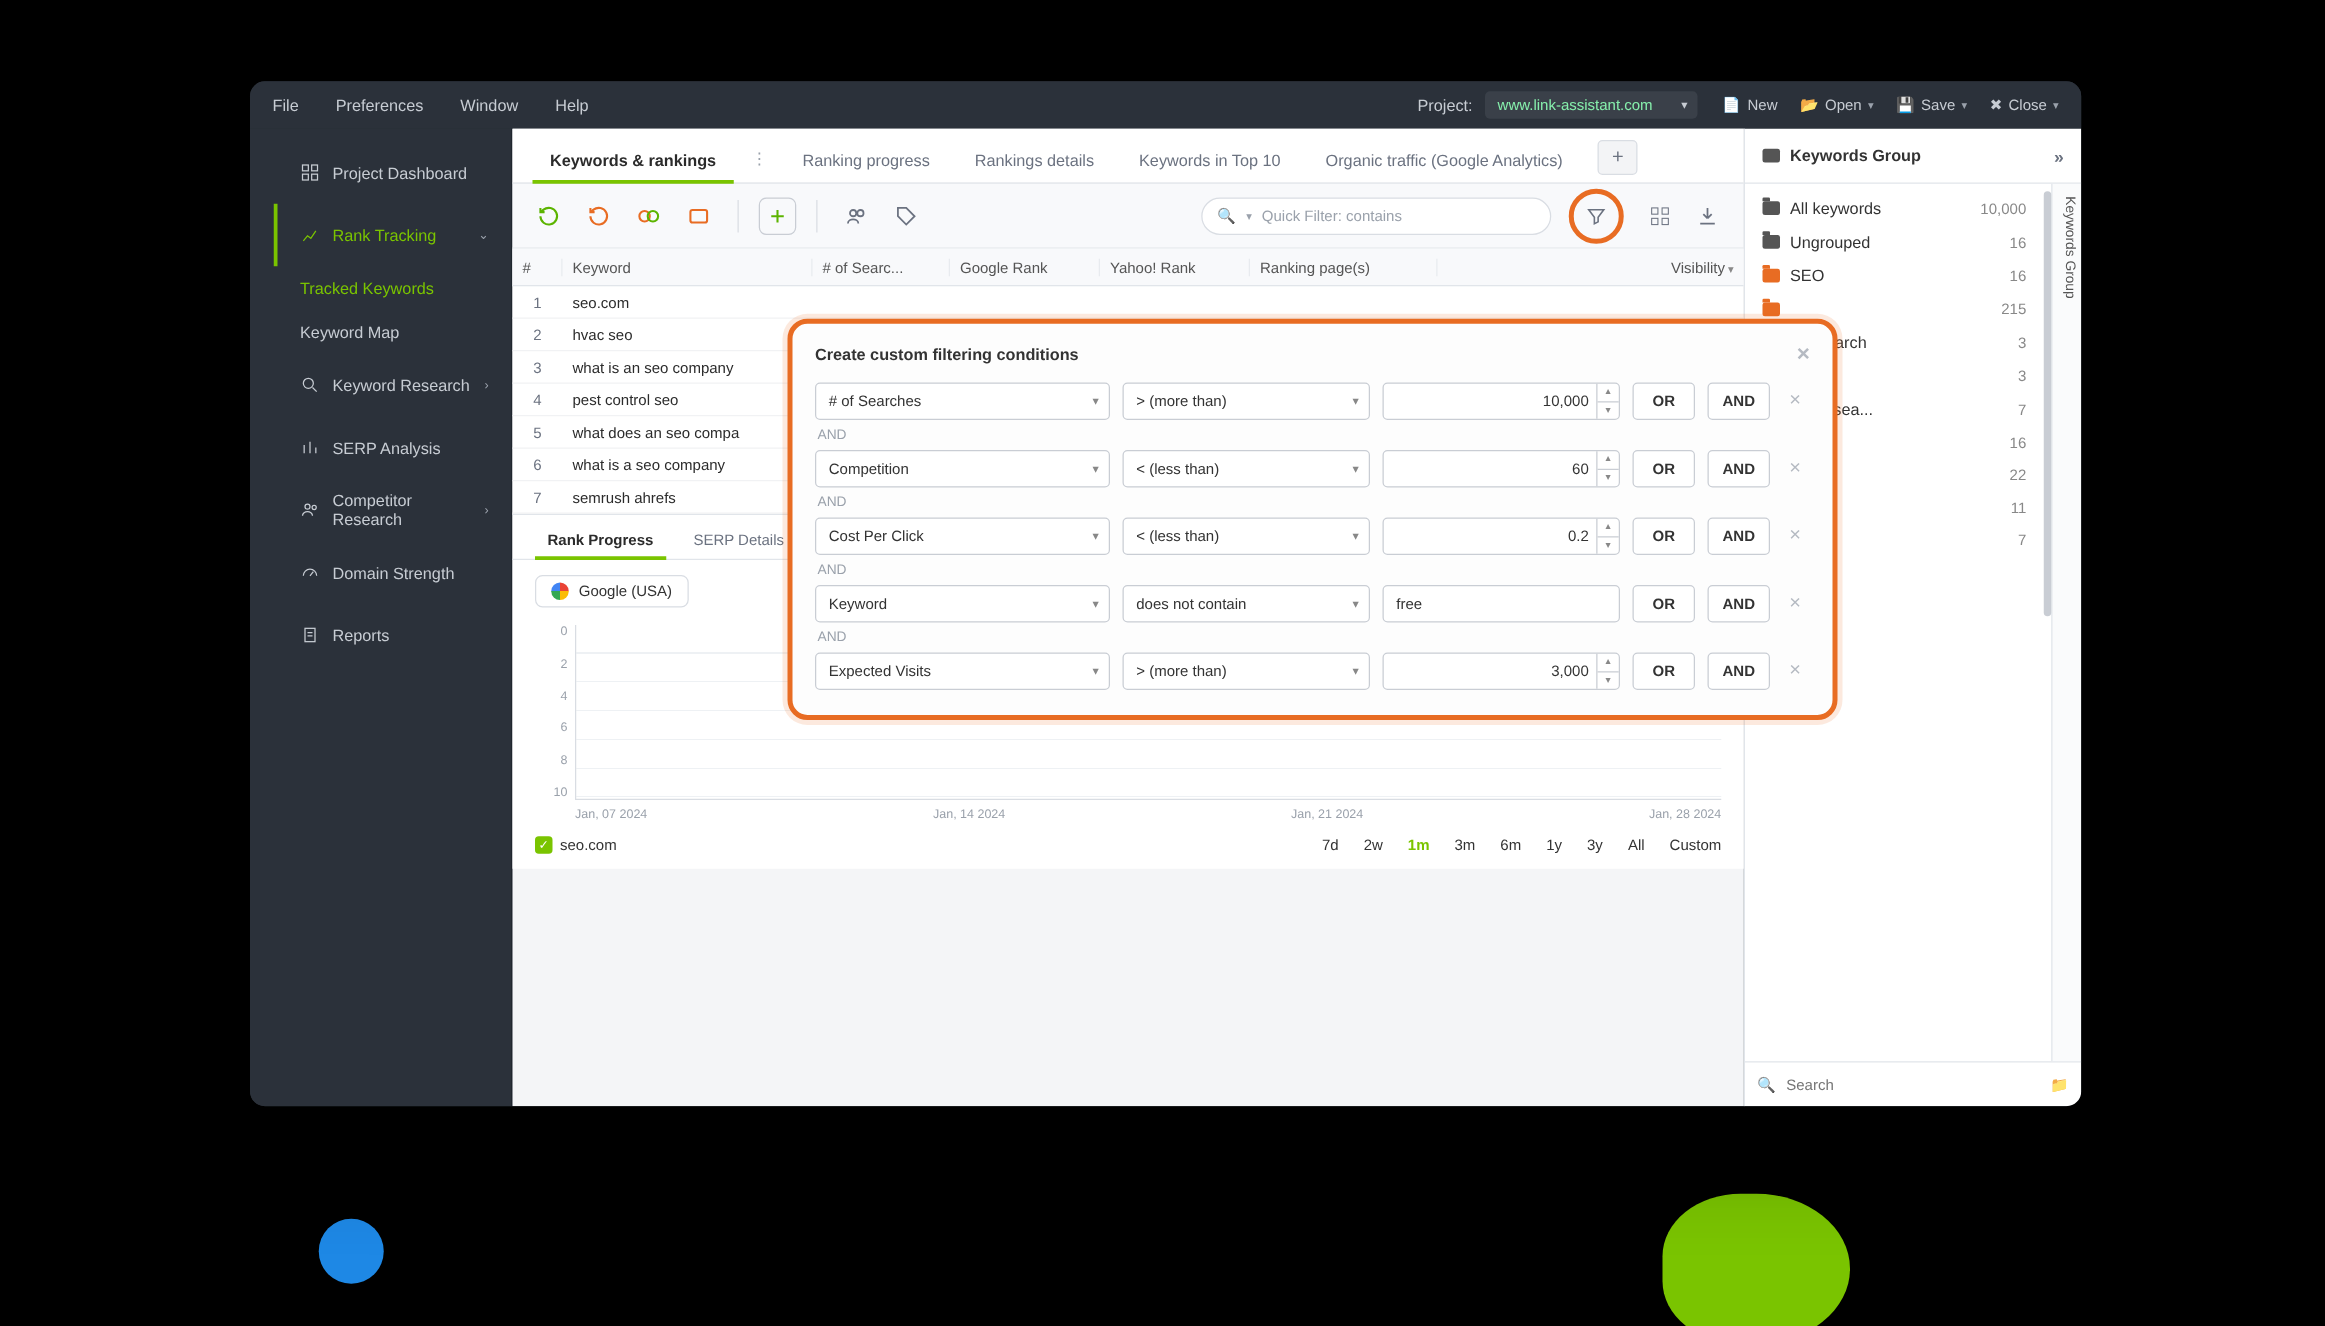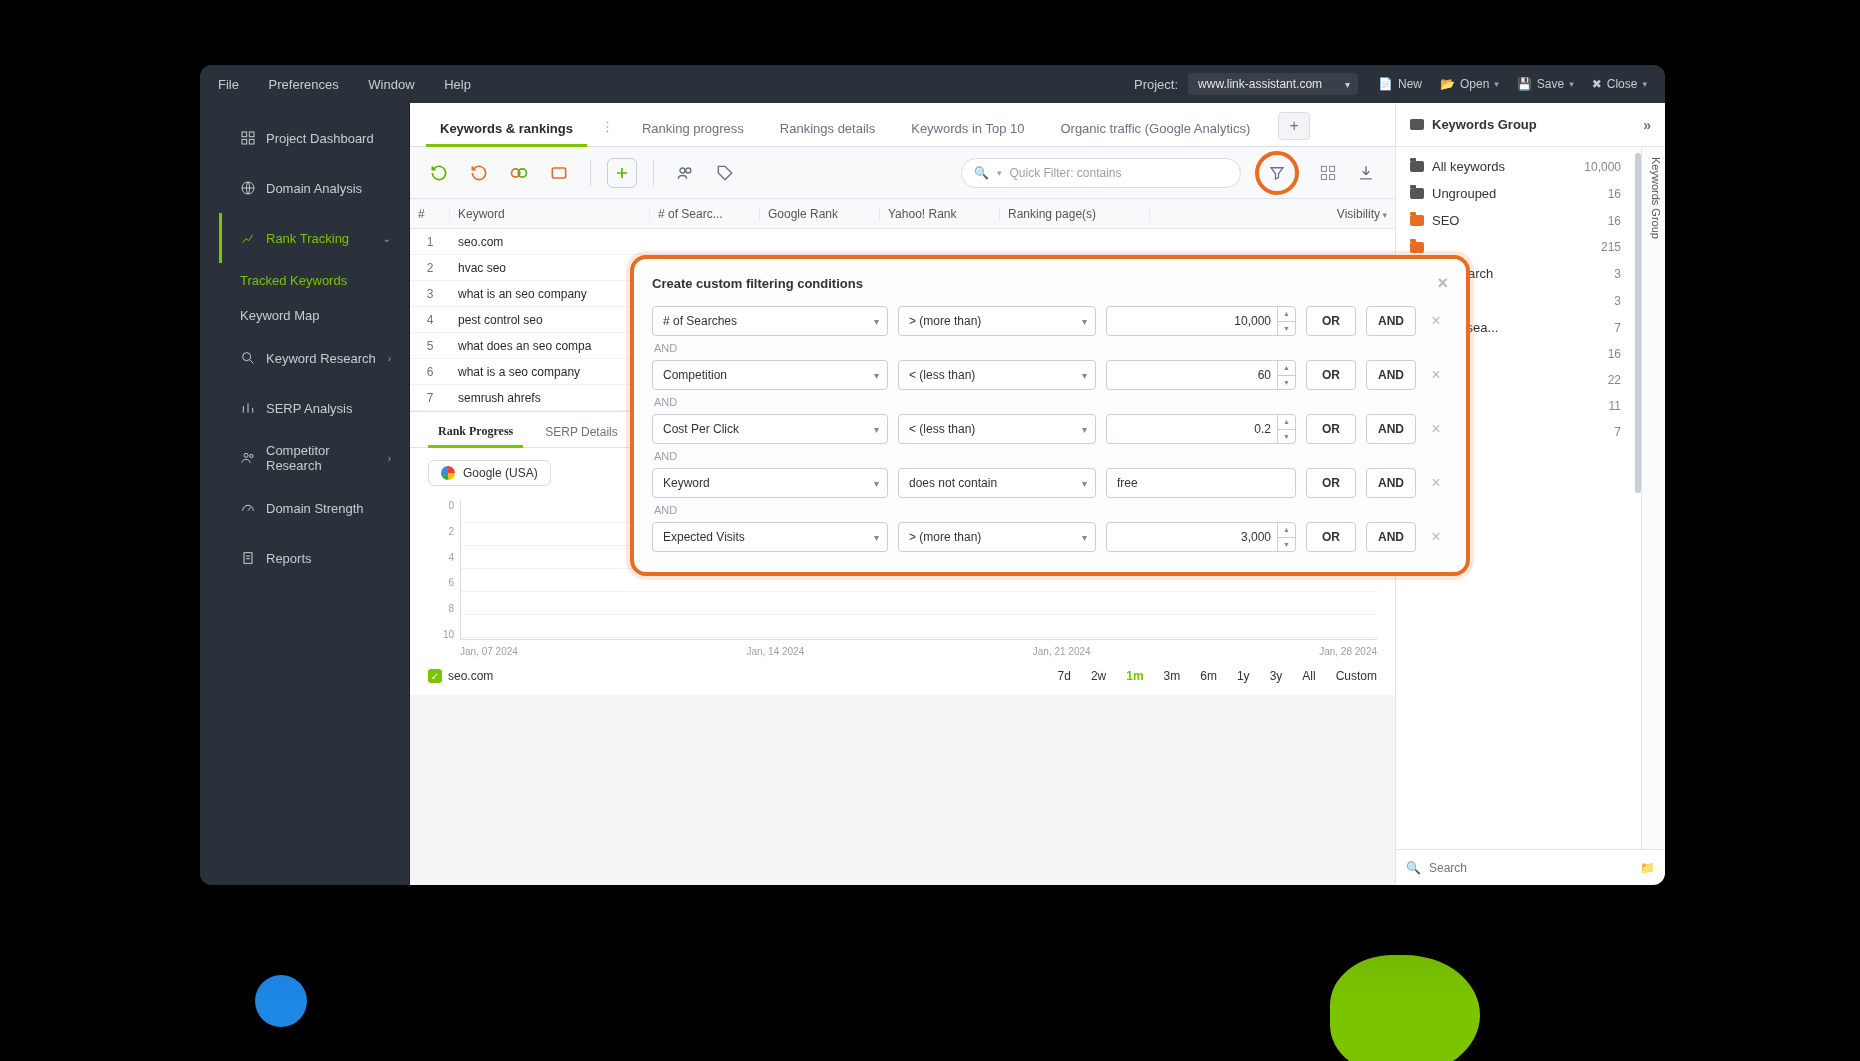--- a/index.html
+++ b/index.html
@@ -10,21 +10,21 @@
   .blob-orange-big { position:absolute; right:160px; top:220px; width:170px; height:340px; background:#f7931e; border-radius:50% 50% 50% 50% / 60% 50% 50% 40%; z-index:0; }
   .blob-orange-dot { position:absolute; right:80px; top:560px; width:52px; height:52px; background:#f7931e; border-radius:50%; z-index:0;}
   .blob-green { position:absolute; left:1330px; top:955px; width:150px; height:120px; background:#7ac400; border-radius:50% 60% 60% 50%; }
   .blob-blue { position:absolute; left:255px; top:975px; width:52px; height:52px; background:#1e88e5; border-radius:50%; }
 
   
   .menubar { height:38px; background:#2b313a; display:flex; align-items:center; padding:0 18px; color:#c7ccd3; font-size:13px; }
   .menubar .menus span { margin-right:26px; cursor:pointer; }
   .menubar .spacer { flex:1; }
   .menubar .proj-label { color:#c7ccd3; margin-right:10px; }
-  .proj-select { background:#3a4049; color:#e5e5e5; border-radius:4px; padding:4px 24px 4px 10px; font-size:12px; position:relative; display:inline-flex; align-items:center; min-width:170px; }
+  .proj-select { background:#3a4049; color:#86efac; border-radius:4px; padding:4px 24px 4px 10px; font-size:12px; position:relative; display:inline-flex; align-items:center; min-width:170px; }
   .proj-select::after { content:"▾"; position:absolute; right:8px; color:#c7ccd3; font-size:10px;}
   .topactions { display:flex; gap:18px; margin-left:20px; color:#c7ccd3; }
   .topactions .ta { display:inline-flex; align-items:center; gap:5px; cursor:pointer; font-size:12px;}
   .caret { font-size:9px; color:#9aa1ab;}
 
   
   .body { display:flex; height:calc(100% - 38px); }
   .sidebar { width:210px; background:#2b313a; border-right:1px solid #1e232b; padding-top:10px; }
   .side-item { display:flex; align-items:center; gap:10px; padding:0 18px; height:50px; color:#c7ccd3; cursor:pointer; border-left:3px solid transparent;margin-left:19px;}
   .side-item.active { color:#7ac400; border-left-color:#7ac400;}
@@ -60,21 +60,21 @@
   .thead > div { padding:0 8px; border-right:1px solid #e8ebef; white-space:nowrap; overflow:hidden; text-overflow:ellipsis;}
   .thead > div:last-child { border-right:none; text-align:right; position:relative;}
   .thead > div:last-child::after { content:" ▾"; font-size:9px; color:#888;}
   .trow { height:26px; border-bottom:1px solid #f1f2f4; color:#2b2b2b;}
   .trow > div { padding:0 8px; white-space:nowrap; overflow:hidden; text-overflow:ellipsis;}
   .trow > div:first-child { text-align:center; color:#6b7280;}
 
   
   .lower-tabs { height:36px; background:#fff; display:flex; align-items:flex-end; border-bottom:1px solid #e1e5ea; padding-left:12px;}
   .ltab { padding:9px 16px 8px; font-size:12px; color:#6b7280; cursor:pointer;}
-  .ltab.active { color:#2b2b2b; font-weight:600; position:relative;font-family:Liberation Serif, serif;}
+  .ltab.active { color:#2b2b2b; font-weight:600; position:relative;}
   .ltab.active::after { content:""; position:absolute; left:6px; right:6px; bottom:-1px; height:3px; background:#7ac400;}
 
   
   .chart-block { background:#fff; padding:12px 18px 12px 18px; }
   .chart-source { display:inline-flex; align-items:center; gap:8px; border:1px solid #d9dde3; border-radius:6px; padding:5px 12px; font-size:12px; color:#333;}
   .g-logo { width:14px; height:14px; border-radius:50%; background:conic-gradient(#ea4335 0 25%,#fbbc05 0 50%,#34a853 0 75%,#4285f4 0);}
   .chart-area { margin-top:14px; display:flex; }
   .yaxis { width:32px; display:flex; flex-direction:column; justify-content:space-between; align-items:flex-end; font-size:10px; color:#9aa1ab; padding-right:6px; height:140px;}
   .plot { flex:1; height:140px; position:relative; background:repeating-linear-gradient(to bottom,transparent 0,transparent 22px,#eef1f4 22px,#eef1f4 23px); border-left:1px solid #d9dde3; border-bottom:1px solid #d9dde3;}
   .x-labels { display:flex; justify-content:space-between; font-size:10px; color:#9aa1ab; margin-top:6px; margin-left:32px;}
@@ -184,29 +184,20 @@
             <span class="side-icon">
               <svg viewBox="0 0 24 24">
                 <rect x="3" y="3" width="7" height="7"></rect>
                 <rect x="14" y="3" width="7" height="7"></rect>
                 <rect x="3" y="14" width="7" height="7"></rect>
                 <rect x="14" y="14" width="7" height="7"></rect>
               </svg>
             </span>
             <span>Project Dashboard</span>
           </div>
-          <div class="side-item">
-            <span class="side-icon">
-              <svg viewBox="0 0 24 24">
-                <circle cx="12" cy="12" r="9"></circle>
-                <path d="M3 12h18M12 3c3 3 3 15 0 18M12 3c-3 3-3 15 0 18"></path>
-              </svg>
-            </span>
-            <span>Domain Analysis</span>
-          </div>
           <div class="side-item active">
             <span class="side-icon">
               <svg viewBox="0 0 24 24">
                 <path d="M4 19l5-6 4 3 6-9"></path>
               </svg>
             </span>
             <span>Rank Tracking</span>
             <span class="chev">⌄</span>
           </div>
           <div class="side-sub active">Tracked Keywords</div>

